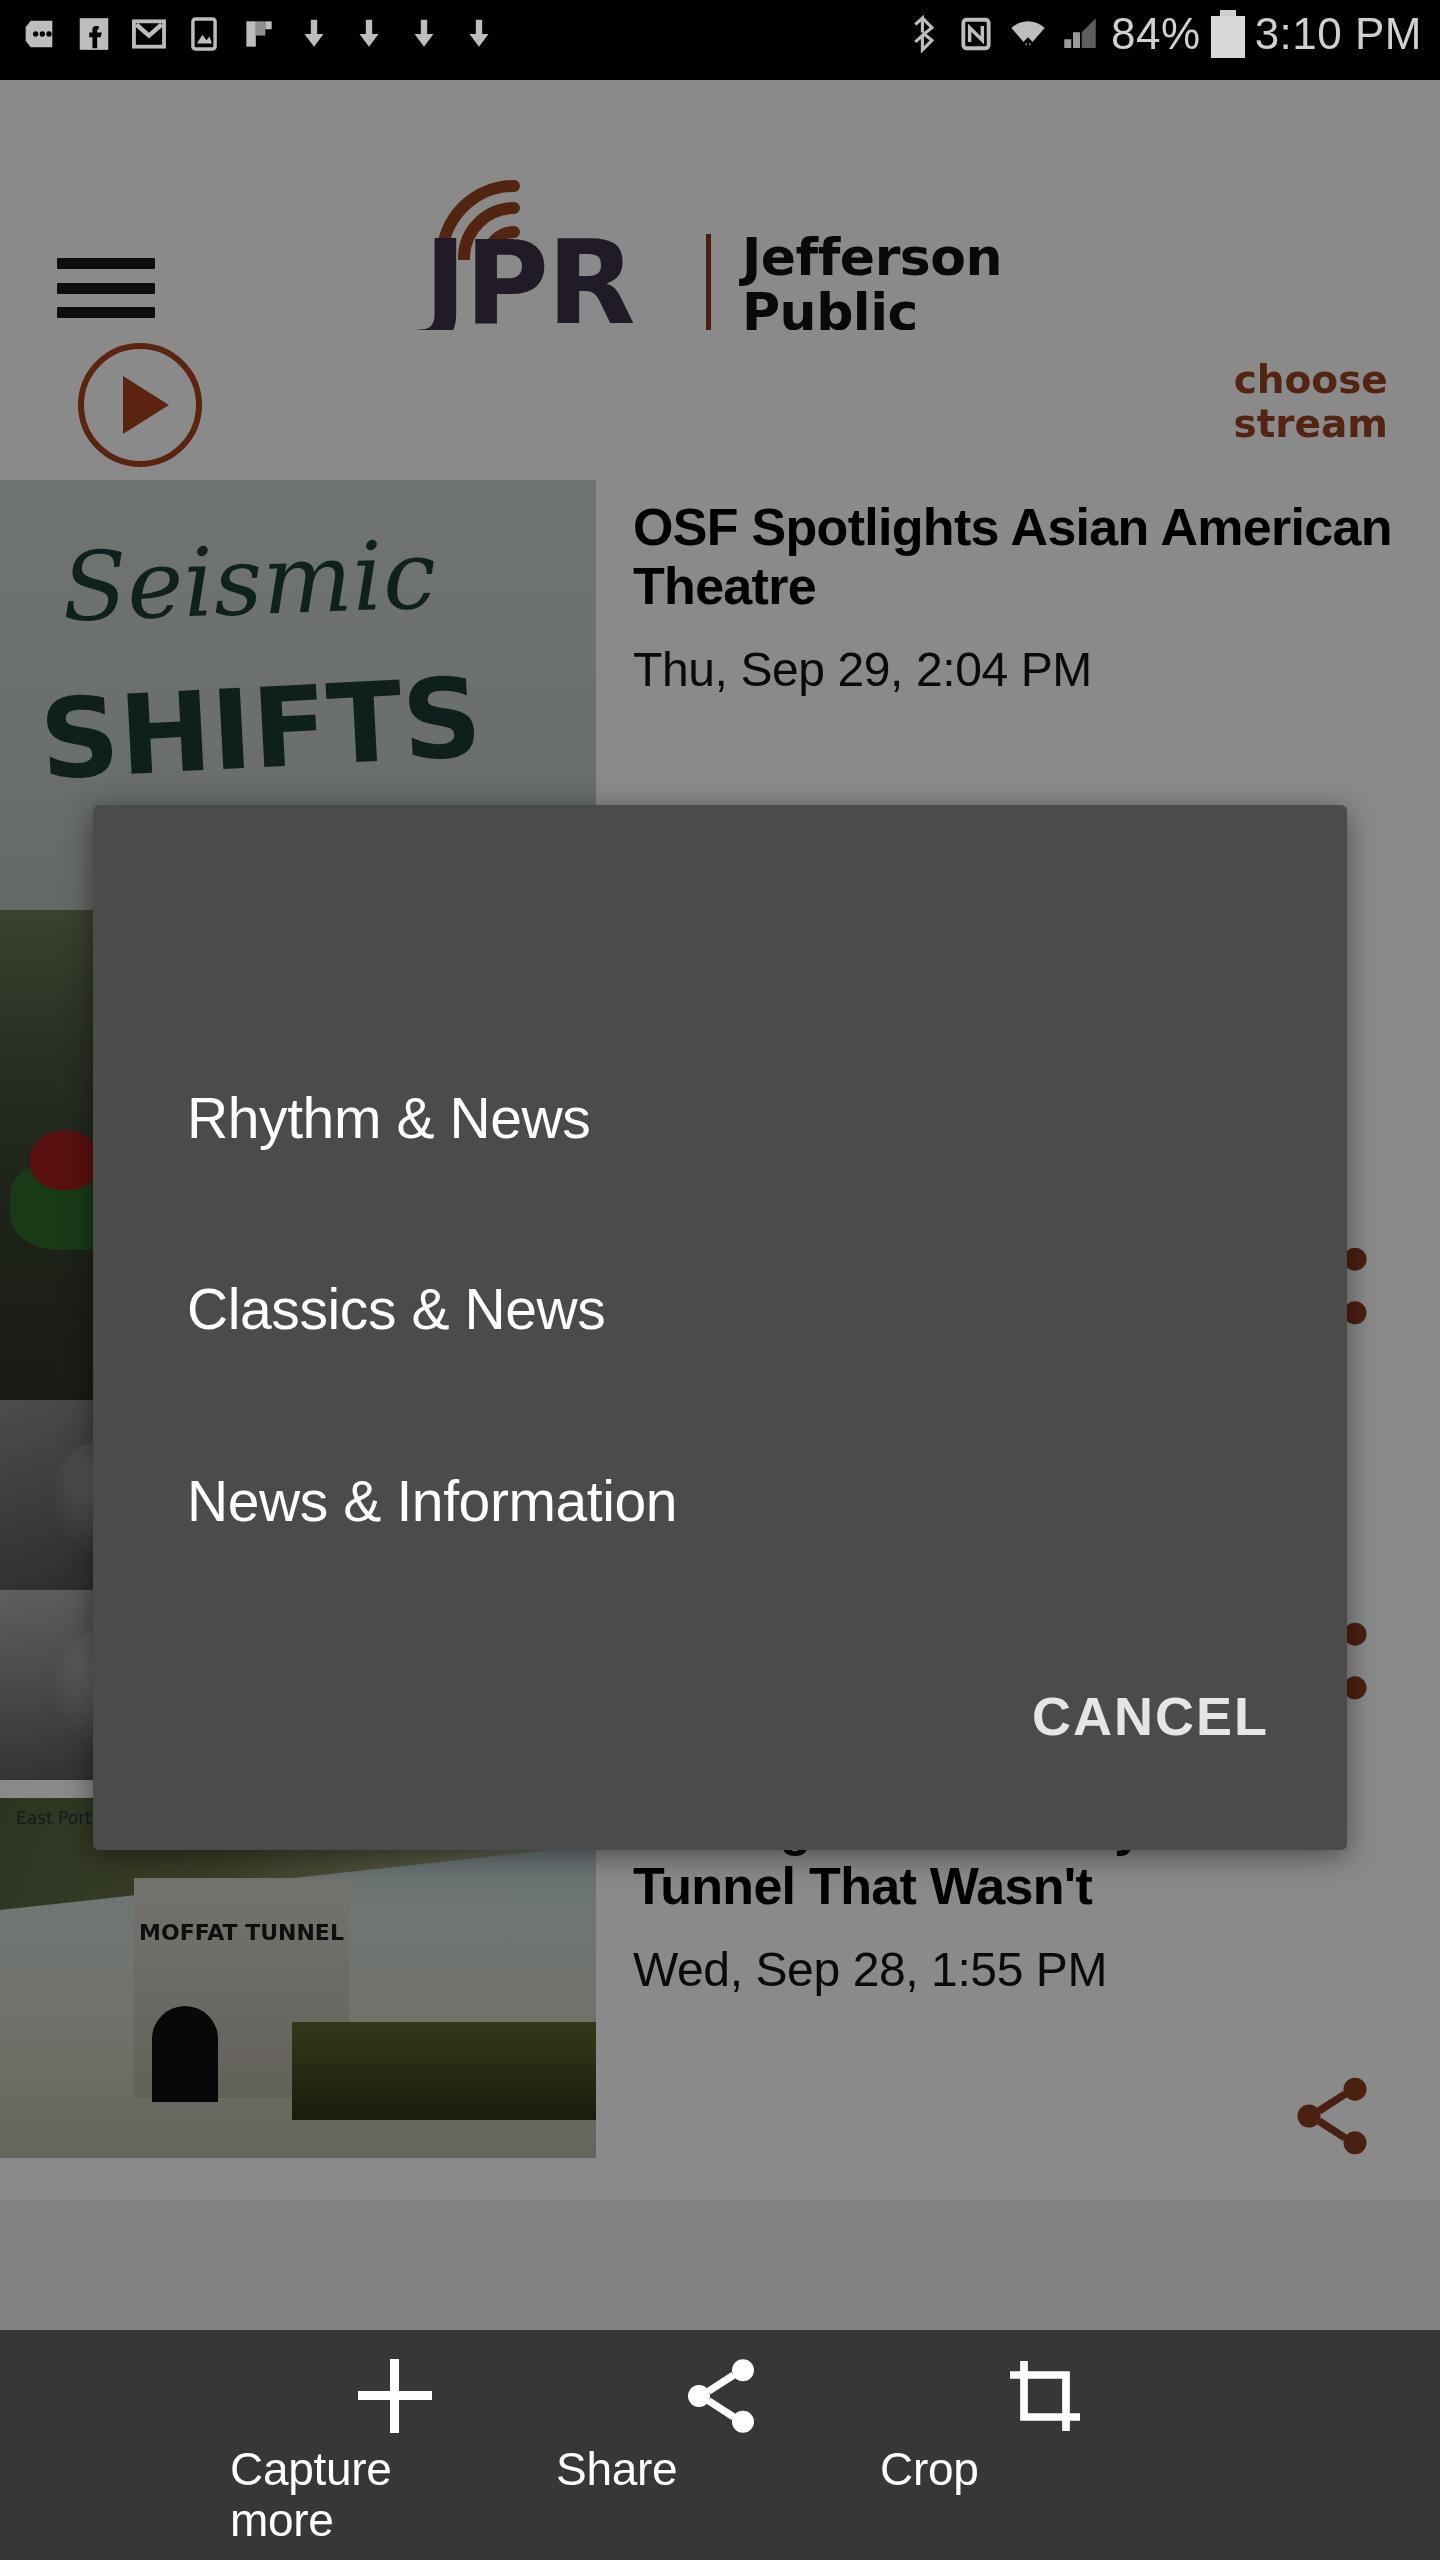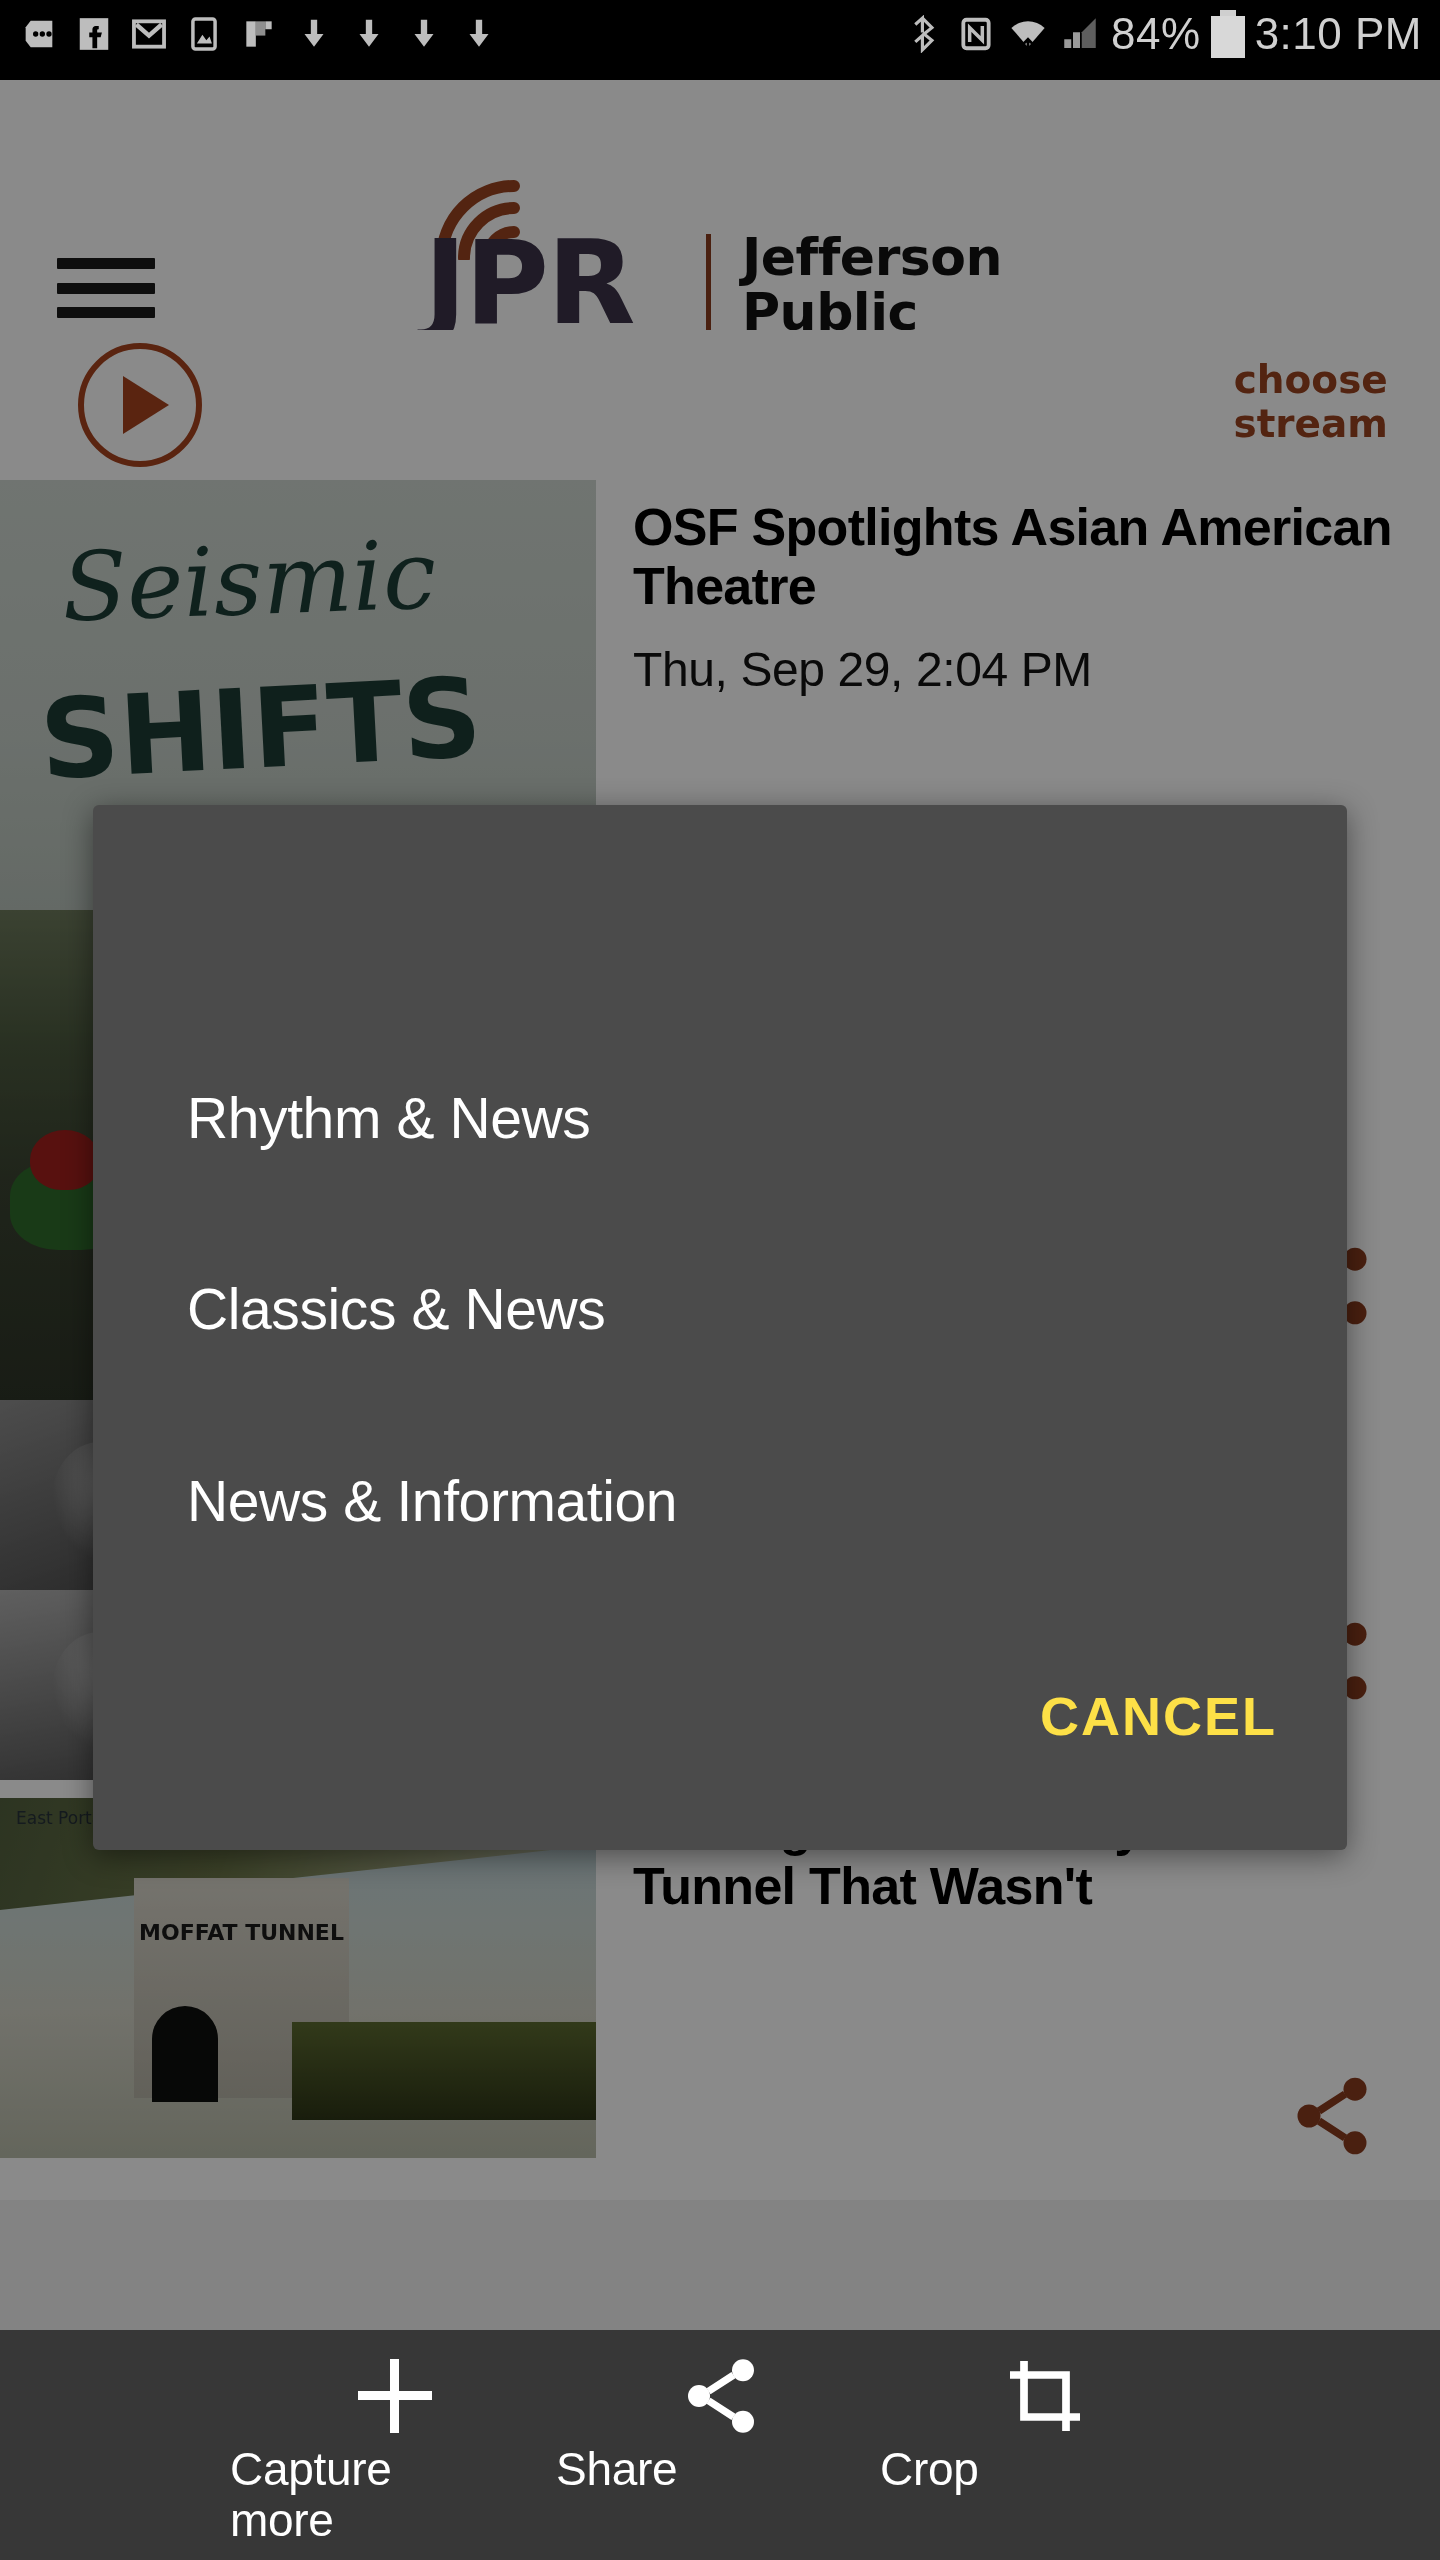--- a/index.html
+++ b/index.html
@@ -186,22 +186,22 @@
     font-size:70px; font-weight:bold; color:#fff; letter-spacing:-0.8px;
   }
   .dlg-opt{
     position:absolute; left:94px; width:1060px; height:64px;
     font-size:57px; color:#fff; letter-spacing:-0.4px;
   }
   .dlg-opt.o1{ top:280px; }
   .dlg-opt.o2{ top:471px; }
   .dlg-opt.o3{ top:663px; }
   .dlg-cancel{
-    position:absolute; right:70px; top:880px;
-    font-size:54px; font-weight:bold; color:#fde047; letter-spacing:2px;
+    position:absolute; right:78px; top:880px;
+    font-size:54px; font-weight:bold; color:#e5e5e5; letter-spacing:2px;
   }
 
   
   .capturebar{
     position:absolute; left:0; bottom:0; width:1440px; height:230px;
     background:rgba(38,38,38,0.82);
     display:flex; align-items:flex-start; justify-content:flex-start;
   }
   .cap-item{
     position:absolute; width:330px; text-align:left; color:#fff;
@@ -402,20 +402,21 @@
           <div class="cap">East Portal, Moffat Tunnel, Colorado</div>
           <div class="portal">
             <b>MOFFAT TUNNEL</b>
           </div>
           <div class="mouth"></div>
           <div class="train"></div>
         </div>
       </div>
       <div class="art-text">
         <div class="art-title">Underground History: The Tunnel That Wasn't</div>
+        <div class="art-date">Wed, Sep 28, 1:55 PM</div>
       </div>
       <svg class="share-ico" style="right:62px; top:290px;" width="92" height="92" viewBox="0 0 24 24">
         <circle cx="18" cy="5" r="3" fill="#8a3b1e"></circle>
           <circle cx="6" cy="12" r="3" fill="#8a3b1e"></circle>
           <circle cx="18" cy="19" r="3" fill="#8a3b1e"></circle>
         <path d="M8.6 10.7 L15.4 6.3 M8.6 13.3 L15.4 17.7" stroke="#8a3b1e" stroke-width="2"></path>
       </svg>
     </div>
 
   </div>

